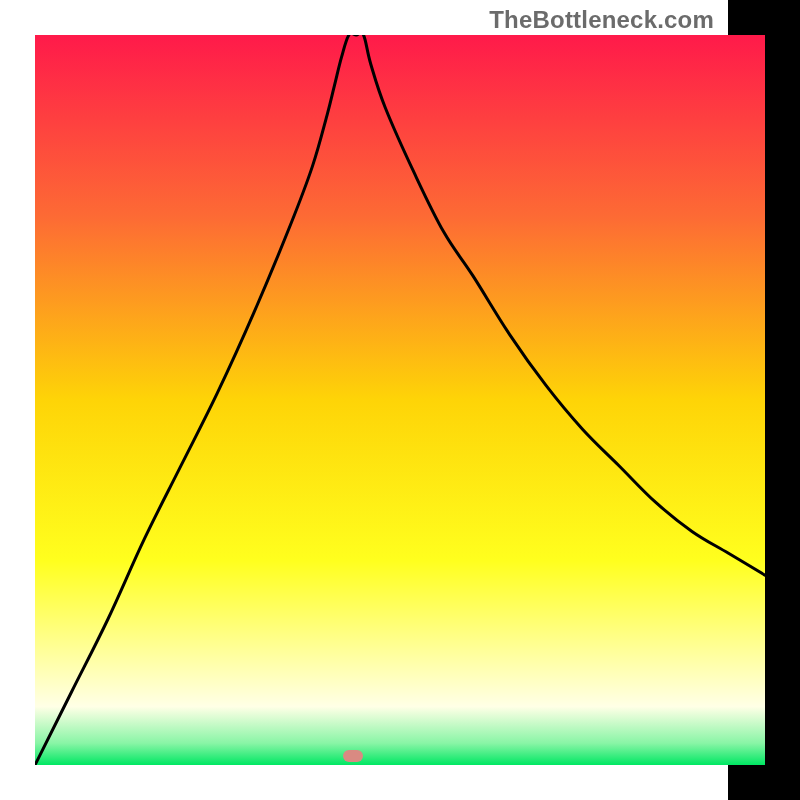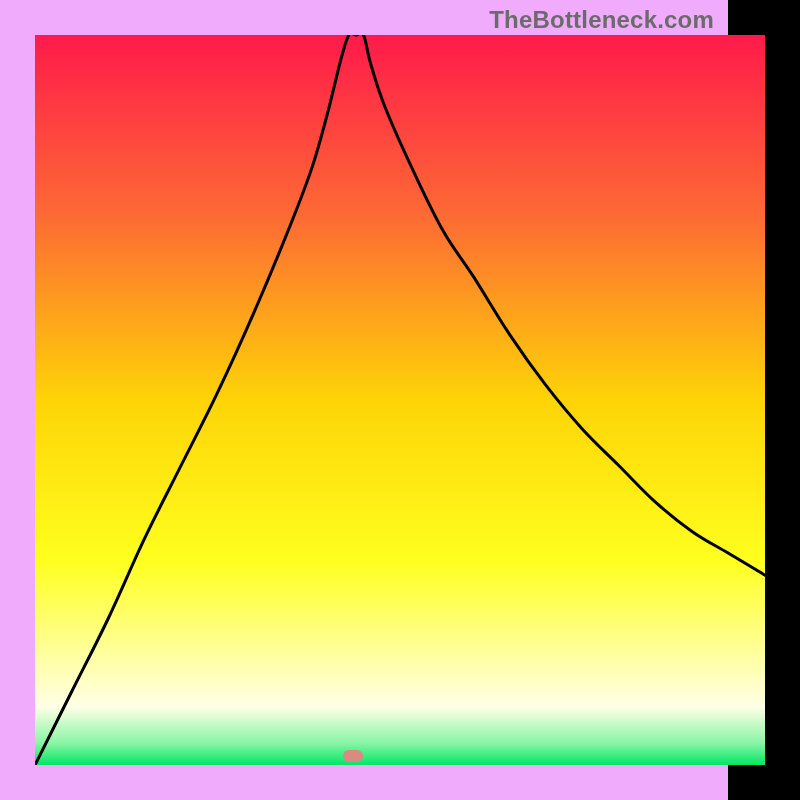--- a/index.html
+++ b/index.html
@@ -9,21 +9,21 @@
     height: 800px;
     background: #000;
     overflow: hidden;
   }
   .frame {
     position: absolute;
     left: 0;
     top: 0;
     width: 728px;
     height: 800px;
-    background: #f0abfc;
+    background: #ffffff;
     text-align: center;
   }
   .watermark {
     position: absolute;
     top: 6px;
     right: 14px;
     color: #6b6b6b;
     font-family: Arial, Helvetica, sans-serif;
     font-size: 24px;
     font-weight: 600;

